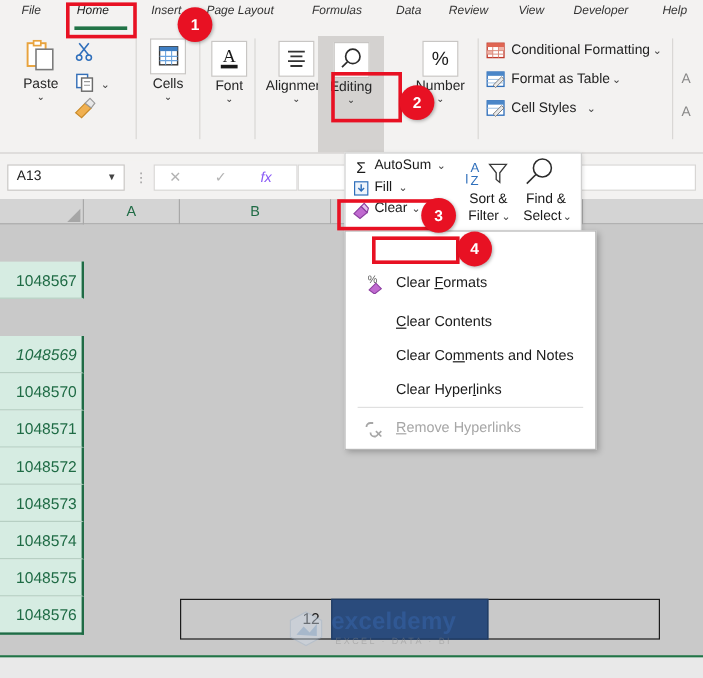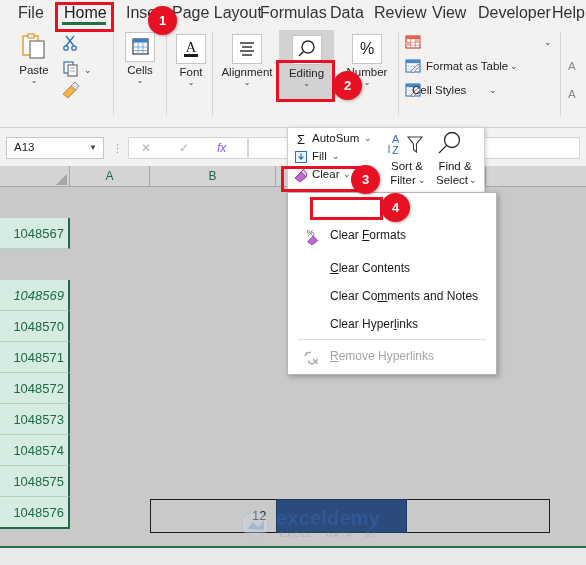--- a/index.html
+++ b/index.html
@@ -6,21 +6,21 @@
   body{
     width:586px;height:565px;overflow:hidden;
     font-family:"Liberation Sans", sans-serif;
     background:#ffffff;
     -webkit-font-smoothing:antialiased;
   }
   #app{position:relative;width:586px;height:565px;background:#f3f2f1;}
 
   
   .tabstrip{position:absolute;left:0;top:0;width:586px;height:28px;background:#f3f2f1;}
-  .tab{position:absolute;top:4px;font-size:16px;color:#333;white-space:nowrap;}
+  .tab{position:absolute;top:4px;font-size:10px;color:#333;white-space:nowrap;font-style:italic;}
   .tab.active{color:#1a1a1a;}
   .tab-underline{position:absolute;height:2.5px;background:#217346;}
 
   
   .ribbon{position:absolute;left:0;top:28px;width:586px;height:99px;background:#f3f2f1;
           border-bottom:1px solid #d2d0ce;}
   .grp-sep{position:absolute;top:4px;width:1px;height:84px;background:#d9d7d5;}
   .grp-label{position:absolute;font-size:11px;color:#444;text-align:center;white-space:nowrap;}
 
   .bigbtn{position:absolute;text-align:center;}
@@ -192,21 +192,21 @@
           <line x1="7" y1="8" x2="21" y2="8" stroke="#333" stroke-width="1.5"></line>
           <line x1="9" y1="12" x2="19" y2="12" stroke="#333" stroke-width="1.5"></line>
           <line x1="7" y1="16" x2="21" y2="16" stroke="#333" stroke-width="1.5"></line>
           <line x1="9" y1="20" x2="19" y2="20" stroke="#333" stroke-width="1.5"></line>
         </svg>
       </div>
       <div class="cap">Alignment</div>
       <div class="chev">⌄</div>
     </div>
 
-    <div class="bigbtn sel" style="left:279px;top:2px;width:55px;height:72px;">
+    <div class="bigbtn sel" style="left:265px;top:2px;width:55px;height:97px;">
       <div class="box" style="margin-top:5px;">
         <svg class="icosvg" width="28" height="28" viewBox="0 0 28 28">
           <circle cx="15" cy="11" r="6" fill="none" stroke="#2b2b2b" stroke-width="1.4"></circle>
           <line x1="10.5" y1="15.5" x2="6" y2="20" stroke="#2b2b2b" stroke-width="1.4"></line>
         </svg>
       </div>
       <div class="cap">Editing</div>
       <div class="chev">⌄</div>
     </div>
 
@@ -227,20 +227,21 @@
         <rect x="1" y="2" width="14" height="12" fill="#fff" stroke="#c0392b" stroke-width="1.1"></rect>
         <rect x="1" y="2" width="14" height="3.2" fill="#e06552"></rect>
         <rect x="1" y="8.2" width="4.6" height="2.9" fill="#f0b3a8"></rect>
         <rect x="10.4" y="5.2" width="4.6" height="2.9" fill="#f0b3a8"></rect>
         <line x1="5.6" y1="5.2" x2="5.6" y2="14" stroke="#d98878" stroke-width=".8"></line>
         <line x1="10.4" y1="5.2" x2="10.4" y2="14" stroke="#d98878" stroke-width=".8"></line>
         <line x1="1" y1="8.2" x2="15" y2="8.2" stroke="#d98878" stroke-width=".8"></line>
         <line x1="1" y1="11.1" x2="15" y2="11.1" stroke="#d98878" stroke-width=".8"></line>
       </svg>
     </div>
+    <div class="smallitem" style="left:426px;top:8px;">Conditional Formatting</div>
     <div class="smallitem" style="left:544px;top:9px;font-size:9px;color:#444;">⌄</div>
 
     <div style="position:absolute;left:405px;top:30px;">
       <svg class="icosvg" width="16" height="16" viewBox="0 0 16 16">
         <rect x="1" y="2" width="14" height="12" fill="#fff" stroke="#2f6fbb" stroke-width="1.1"></rect>
         <rect x="1" y="2" width="14" height="3.2" fill="#4a86c8"></rect>
         <line x1="1" y1="8.2" x2="15" y2="8.2" stroke="#9dc0e3" stroke-width=".8"></line>
         <line x1="1" y1="11.1" x2="15" y2="11.1" stroke="#9dc0e3" stroke-width=".8"></line>
         <path d="M6 13 L13 6 L15 8 L8 15 Z" fill="#e8e8e8" stroke="#7a7a7a" stroke-width=".8"></path>
       </svg>
@@ -249,21 +250,21 @@
     <div class="smallitem" style="left:510px;top:33px;font-size:9px;color:#444;">⌄</div>
 
     <div style="position:absolute;left:405px;top:54px;">
       <svg class="icosvg" width="16" height="16" viewBox="0 0 16 16">
         <rect x="1" y="2" width="14" height="12" fill="#fff" stroke="#2f6fbb" stroke-width="1.1"></rect>
         <rect x="1" y="2" width="14" height="3.2" fill="#4a86c8"></rect>
         <line x1="1" y1="8.2" x2="15" y2="8.2" stroke="#9dc0e3" stroke-width=".8"></line>
         <path d="M6 13 L13 6 L15 8 L8 15 Z" fill="#e8e8e8" stroke="#7a7a7a" stroke-width=".8"></path>
       </svg>
     </div>
-    <div class="smallitem" style="left:412px;top:56px;">Cell Styles</div>
+    <div class="smallitem" style="left:426px;top:56px;">Cell Styles</div>
     <div class="smallitem" style="left:489px;top:57px;font-size:9px;color:#444;">⌄</div>
 
     <div class="grp-label" style="left:438px;top:110px;">Styles</div>
 
     <div class="grp-sep" style="left:560px;"></div>
     <div class="smallitem" style="left:568px;top:32px;color:#888;">A</div>
     <div class="smallitem" style="left:568px;top:60px;color:#888;">A</div>
   </div>
 
   <div class="fbar">

